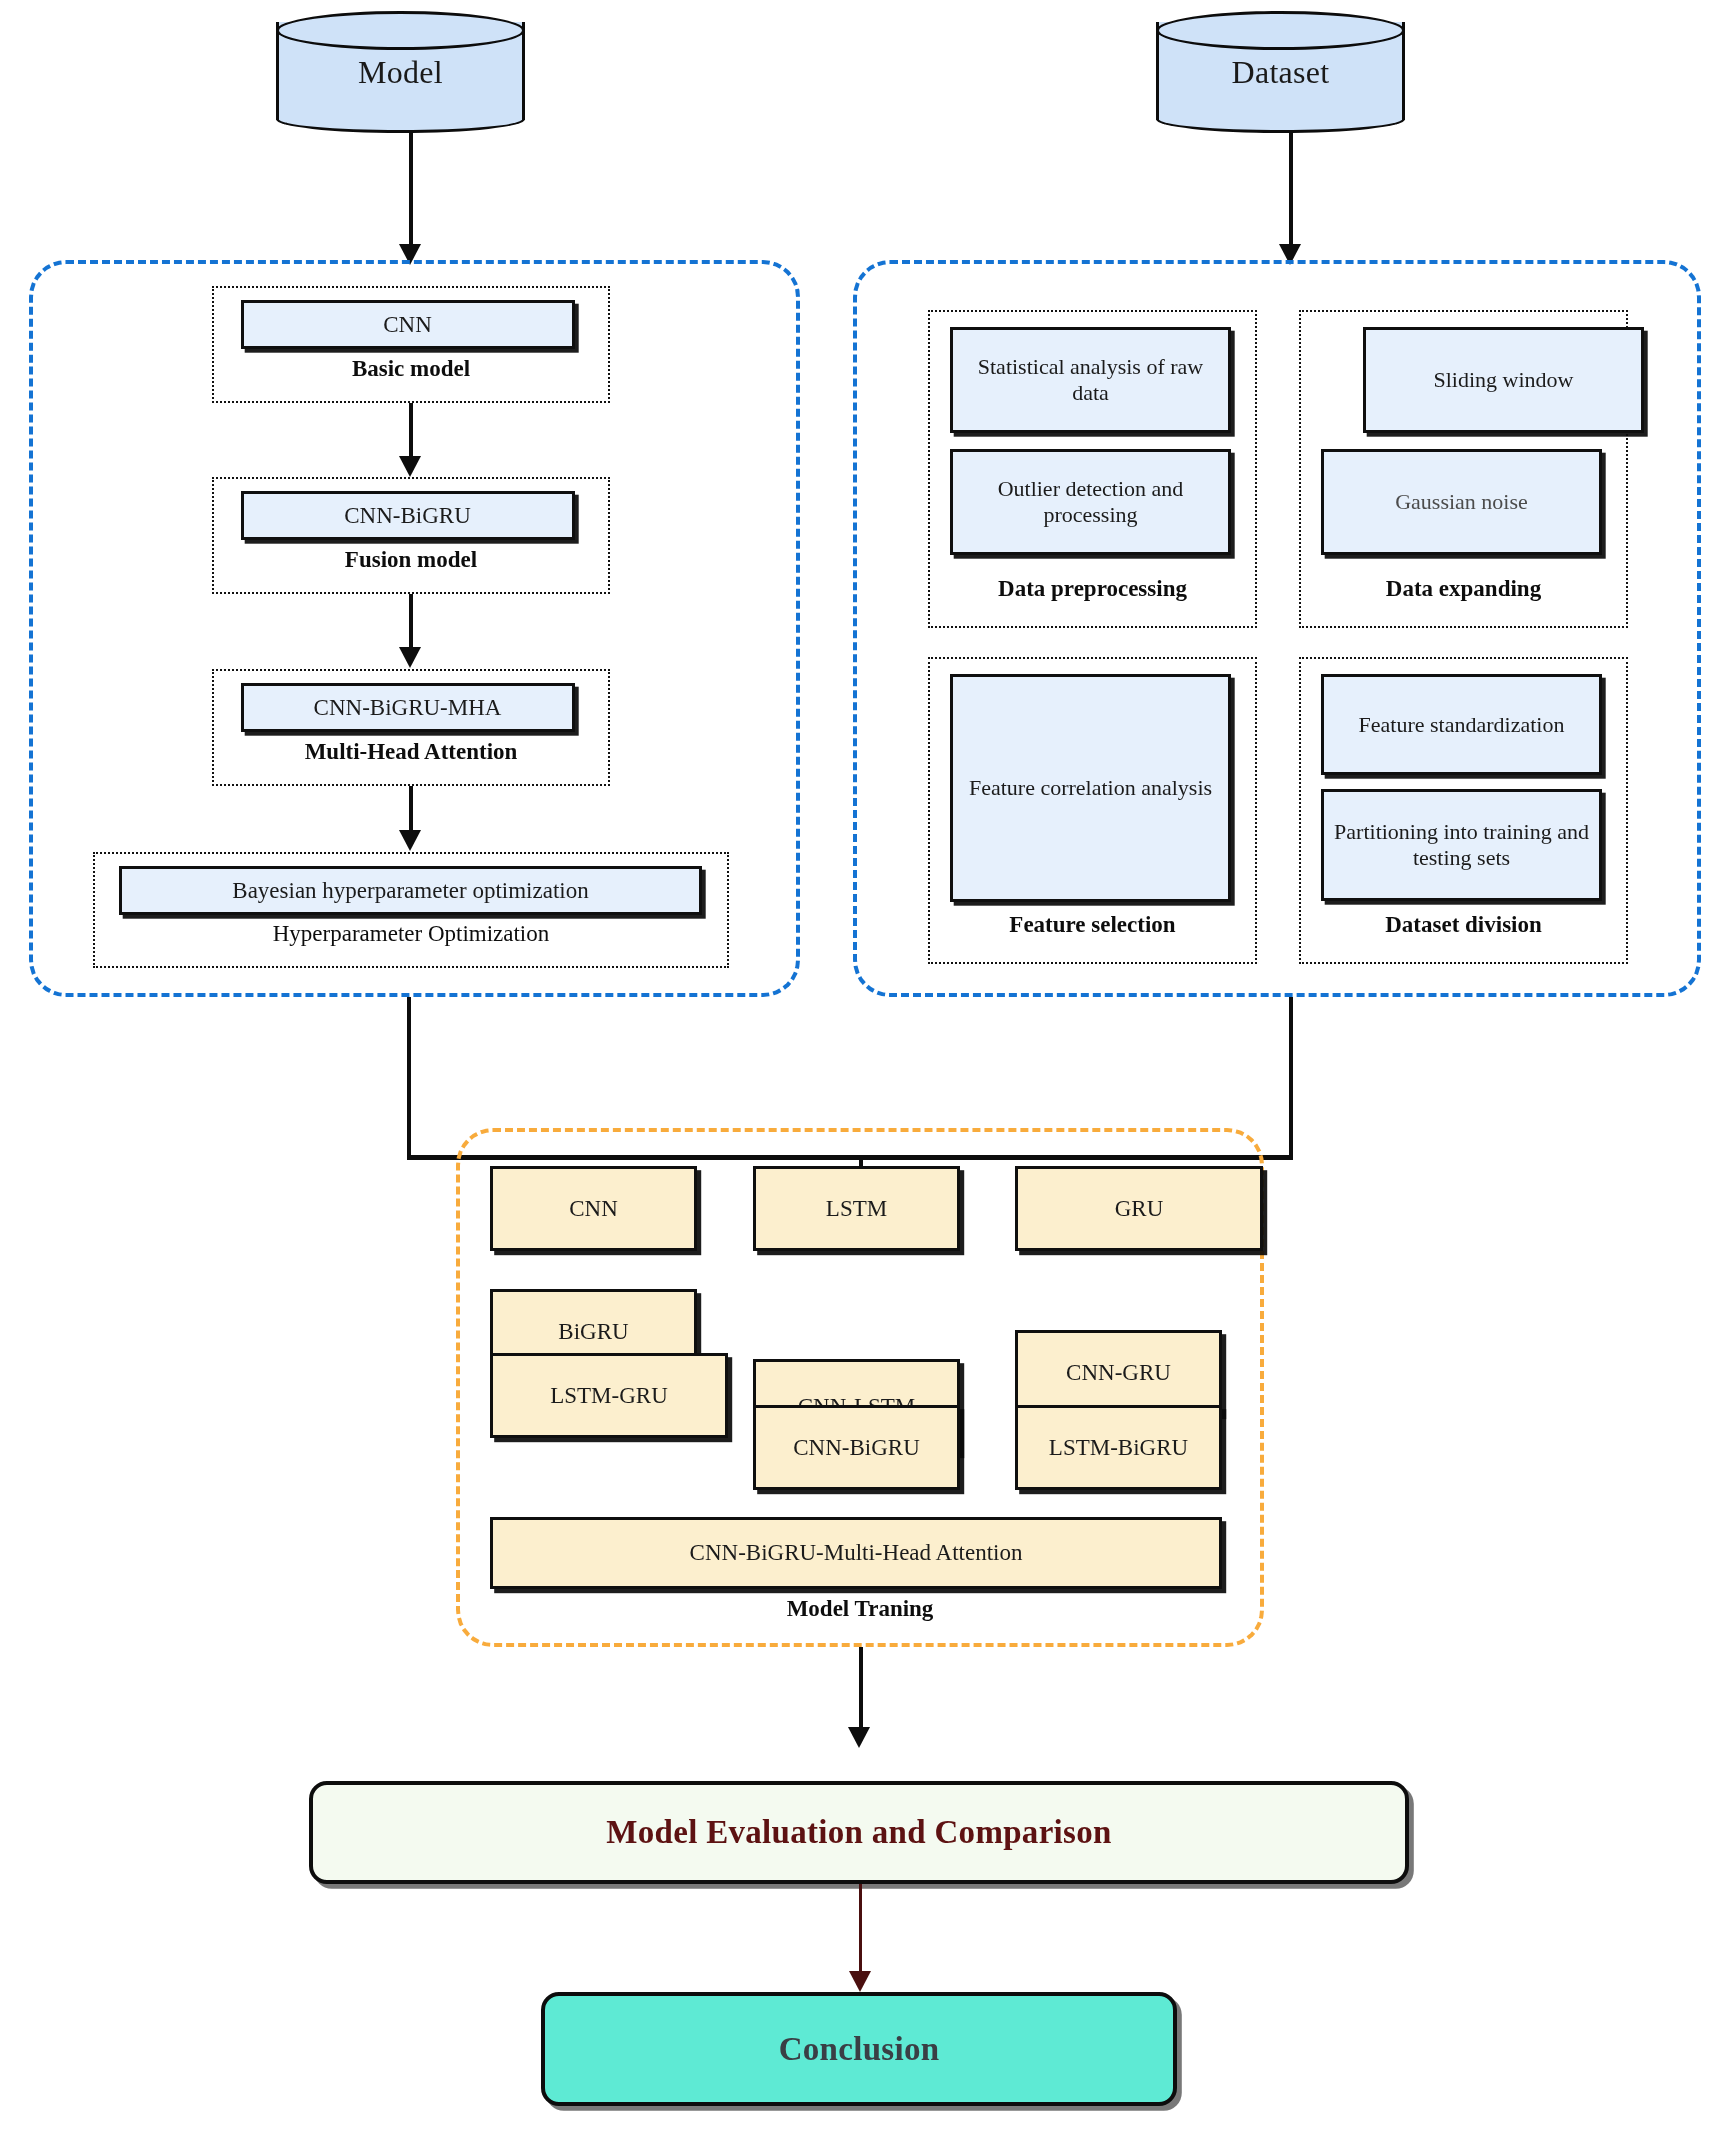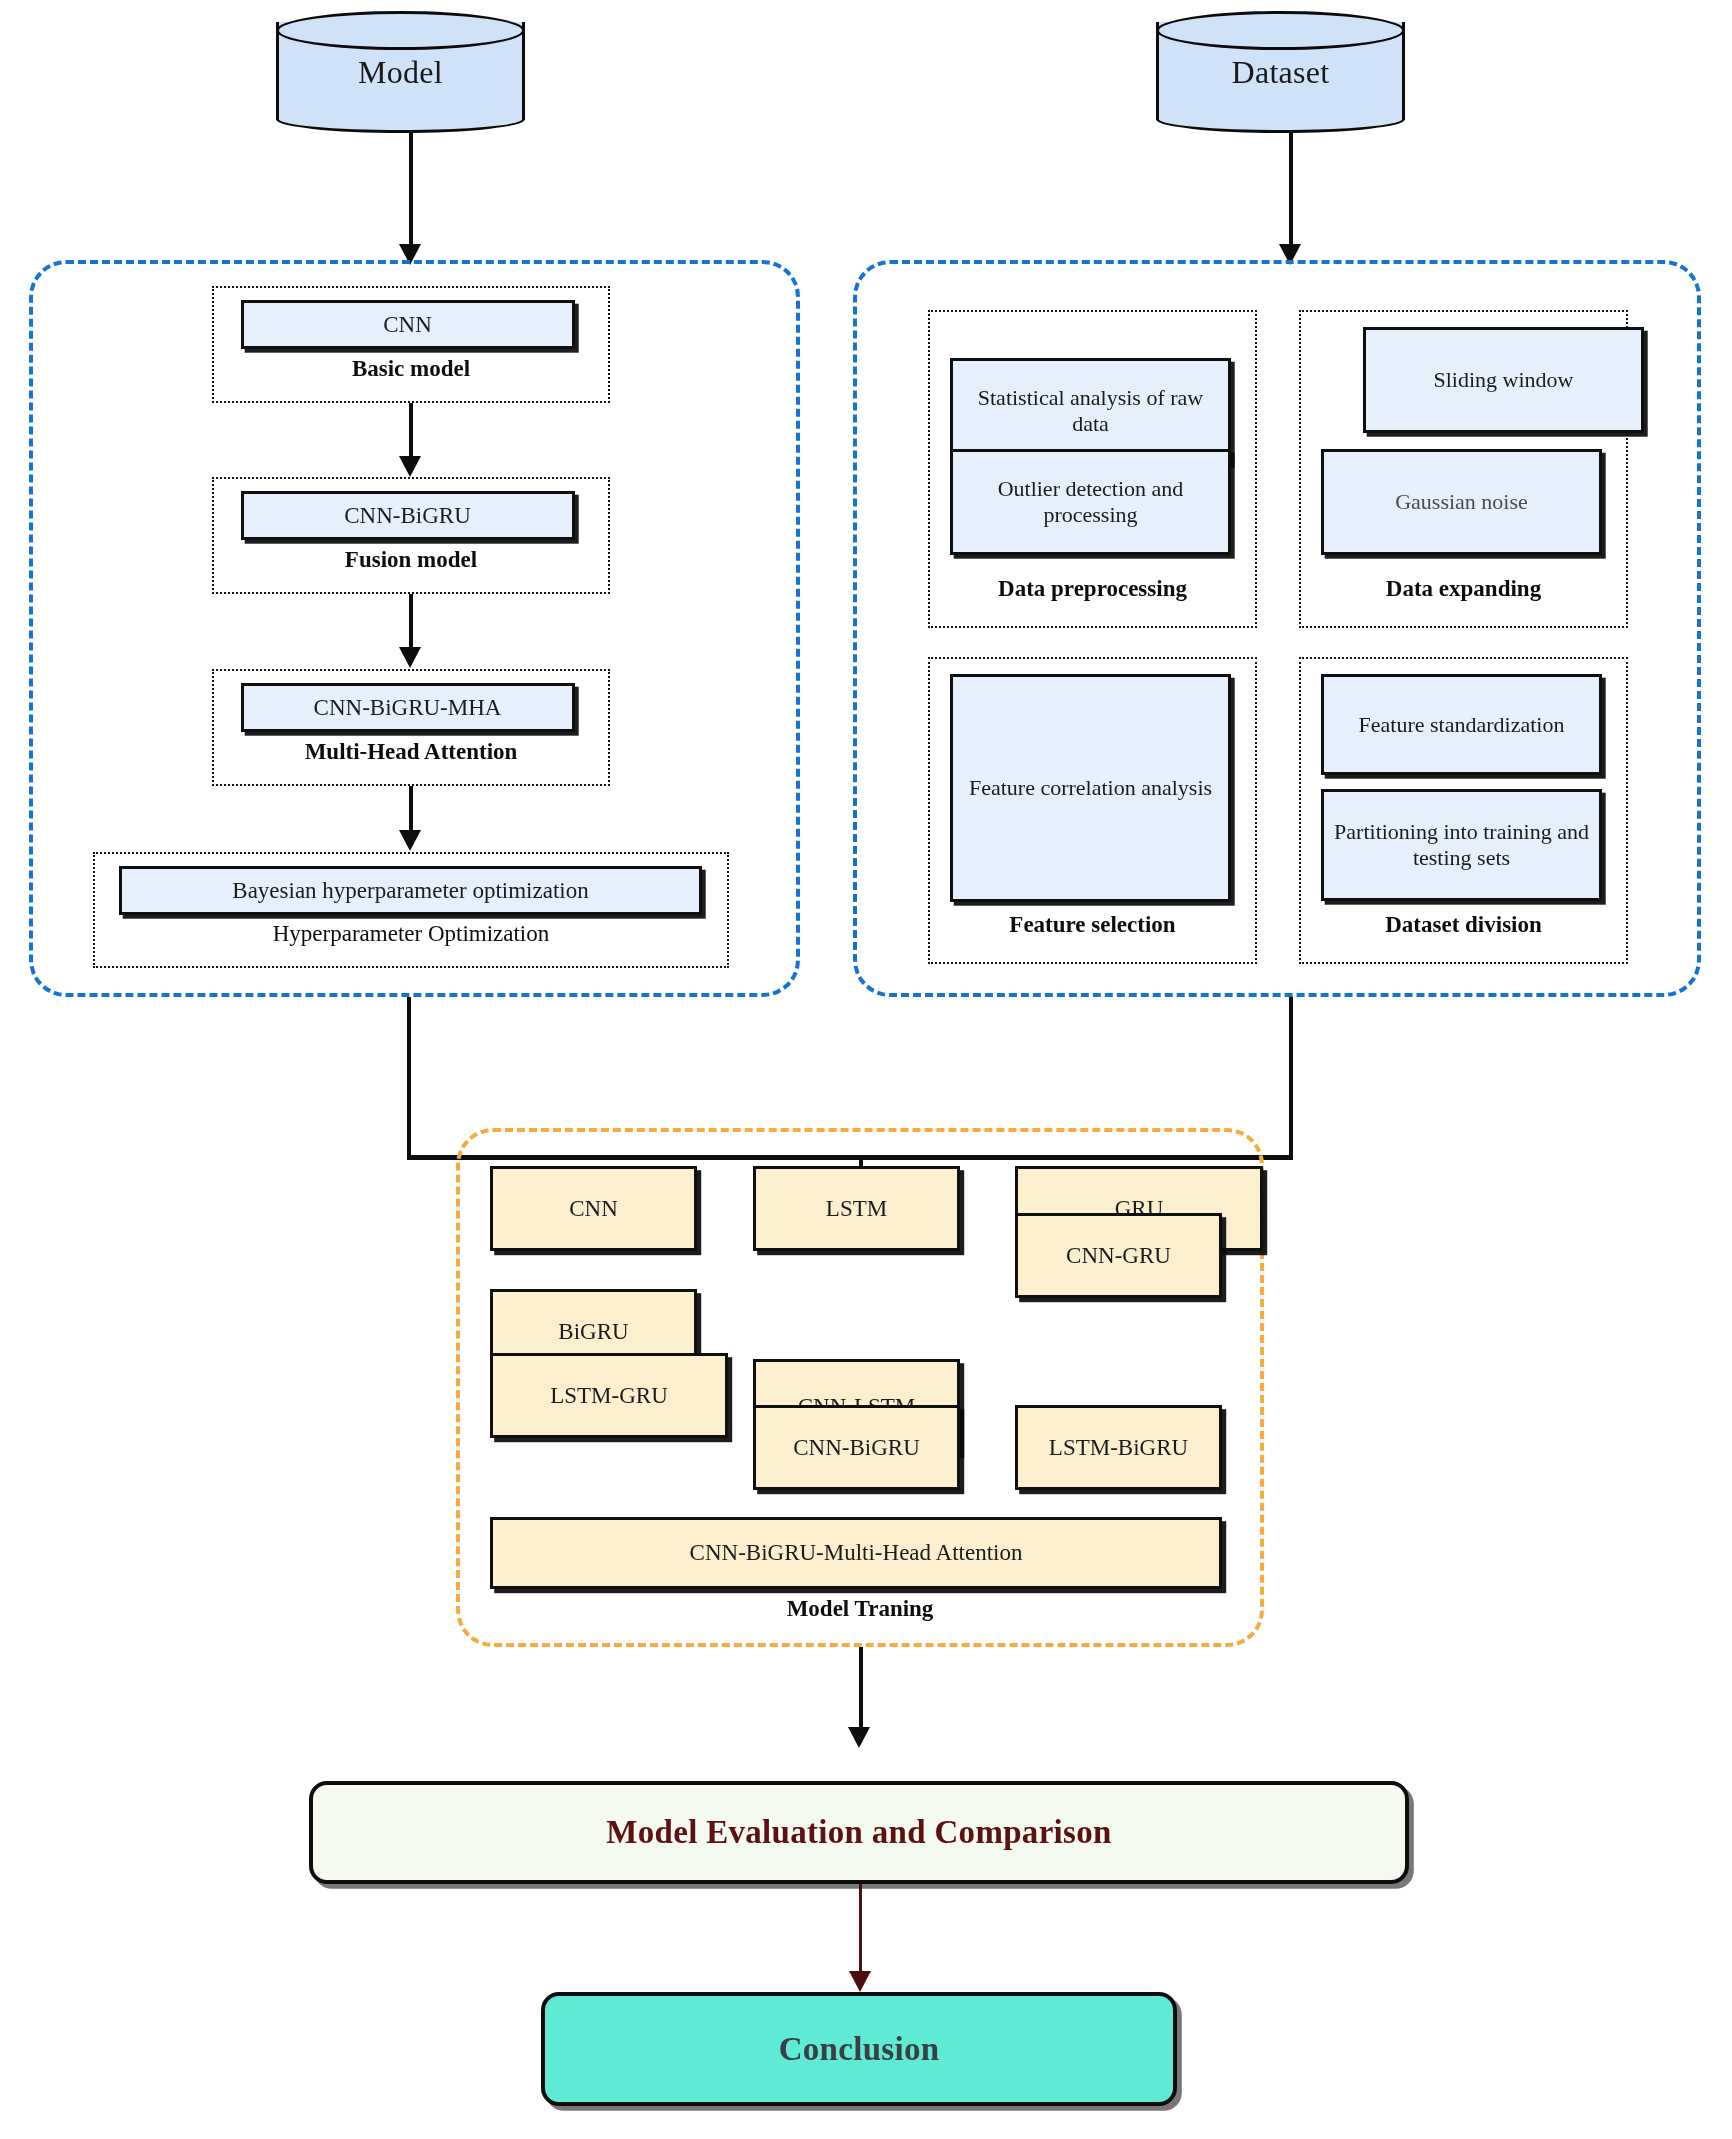--- a/index.html
+++ b/index.html
@@ -105,21 +105,21 @@
 <div class="arrowhead" style="left:399px;top:830px;"></div>
 
 <div class="abs dotgroup" style="left:93px;top:852px;width:636px;height:116px;">
   <div class="abs nodeblue ctr" style="left:24px;top:11.7px;width:583px;height:49px;text-align:right;">Bayesian hyperparameter optimization</div>
   <div class="caption plain" style="top:67px;">Hyperparameter Optimization</div>
 </div>
 
 <div class="abs panel-blue" style="left:853px;top:260px;width:848px;height:737px;"></div>
 
 <div class="abs dotgroup" style="left:928px;top:310px;width:329px;height:318px;">
-  <div class="abs nodeblue small ctr" style="left:20px;top:15px;width:281px;height:106px;margin-top:31px;">Statistical analysis of raw data</div>
+  <div class="abs nodeblue small ctr" style="left:20px;top:15px;width:281px;height:106px;">Statistical analysis of raw data</div>
   <div class="abs nodeblue small ctr" style="left:20px;top:137px;width:281px;height:106px;">Outlier detection and processing</div>
   <div class="caption" style="top:264px;">Data preprocessing</div>
 </div>
 
 <div class="abs dotgroup" style="left:1299px;top:310px;width:329px;height:318px;">
   <div class="abs nodeblue small ctr" style="left:20px;top:15px;width:281px;height:106px;margin-left:42px;">Sliding window</div>
   <div class="abs nodeblue small ctr" style="left:20px;top:137px;width:281px;height:106px;color:#4c4c4c;">Gaussian noise</div>
   <div class="caption" style="top:264px;">Data expanding</div>
 </div>
 
@@ -141,21 +141,21 @@
 <div class="arrowhead" style="left:848px;top:1224px;"></div>
 
 <div class="abs panel-orange" style="left:456px;top:1128px;width:808px;height:519px;"></div>
 
 <div class="abs nodecream ctr" style="left:490px;top:1166px;width:207px;height:85px;">CNN</div>
 <div class="abs nodecream ctr" style="left:753px;top:1166px;width:207px;height:85px;">LSTM</div>
 <div class="abs nodecream ctr" style="left:1015px;top:1166px;width:248px;height:85px;">GRU</div>
 
 <div class="abs nodecream ctr" style="left:490px;top:1289px;width:207px;height:85px;">BiGRU</div>
 <div class="abs nodecream ctr" style="left:753px;top:1359px;width:207px;height:95px;">CNN-LSTM</div>
-<div class="abs nodecream ctr" style="left:1015px;top:1213px;width:207px;height:85px;">CNN-GRU</div>
+<div class="abs nodecream ctr" style="left:1015px;top:1330px;width:207px;height:85px;">CNN-GRU</div>
 
 <div class="abs nodecream ctr" style="left:490px;top:1353px;width:238px;height:85px;font-family:Liberation Serif, serif;">LSTM-GRU</div>
 <div class="abs nodecream ctr" style="left:753px;top:1405px;width:207px;height:85px;">CNN-BiGRU</div>
 <div class="abs nodecream ctr" style="left:1015px;top:1405px;width:207px;height:85px;">LSTM-BiGRU</div>
 
 <div class="abs nodecream ctr" style="left:490px;top:1517px;width:732px;height:72px;">CNN-BiGRU-Multi-Head Attention</div>
 <div class="abs caption" style="left:456px;top:1596px;width:808px;">Model Traning</div>
 
 <div class="vline" style="left:859px;top:1647px;height:90px;"></div>
 <div class="arrowhead" style="left:848px;top:1727px;"></div>

